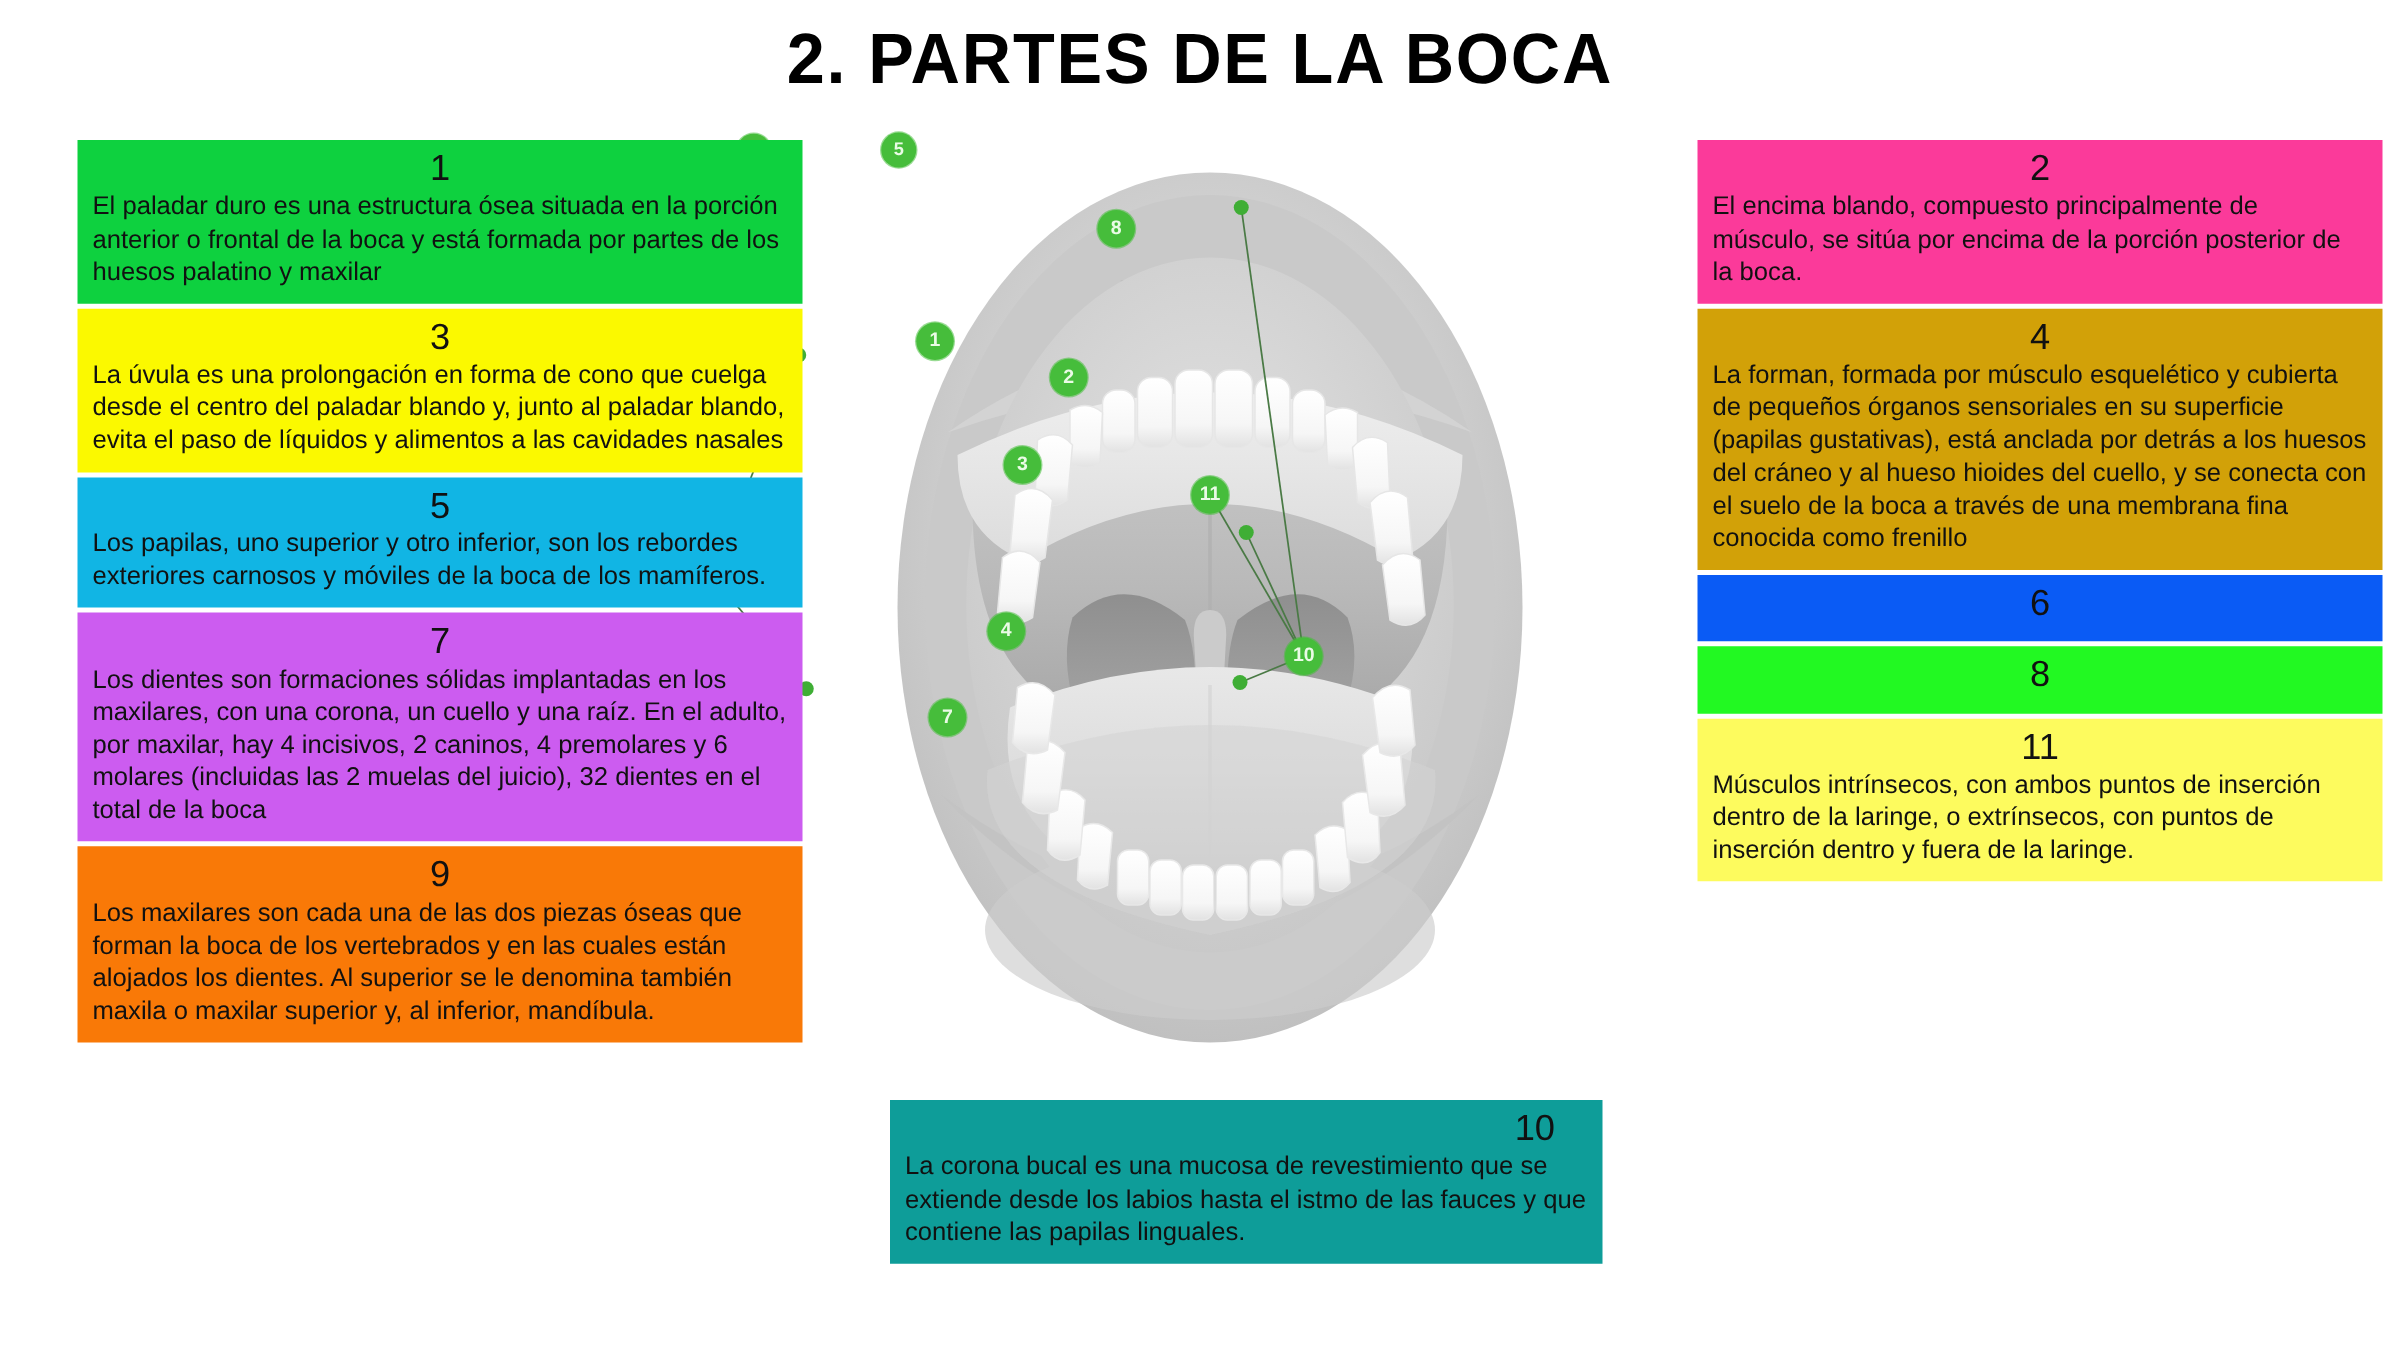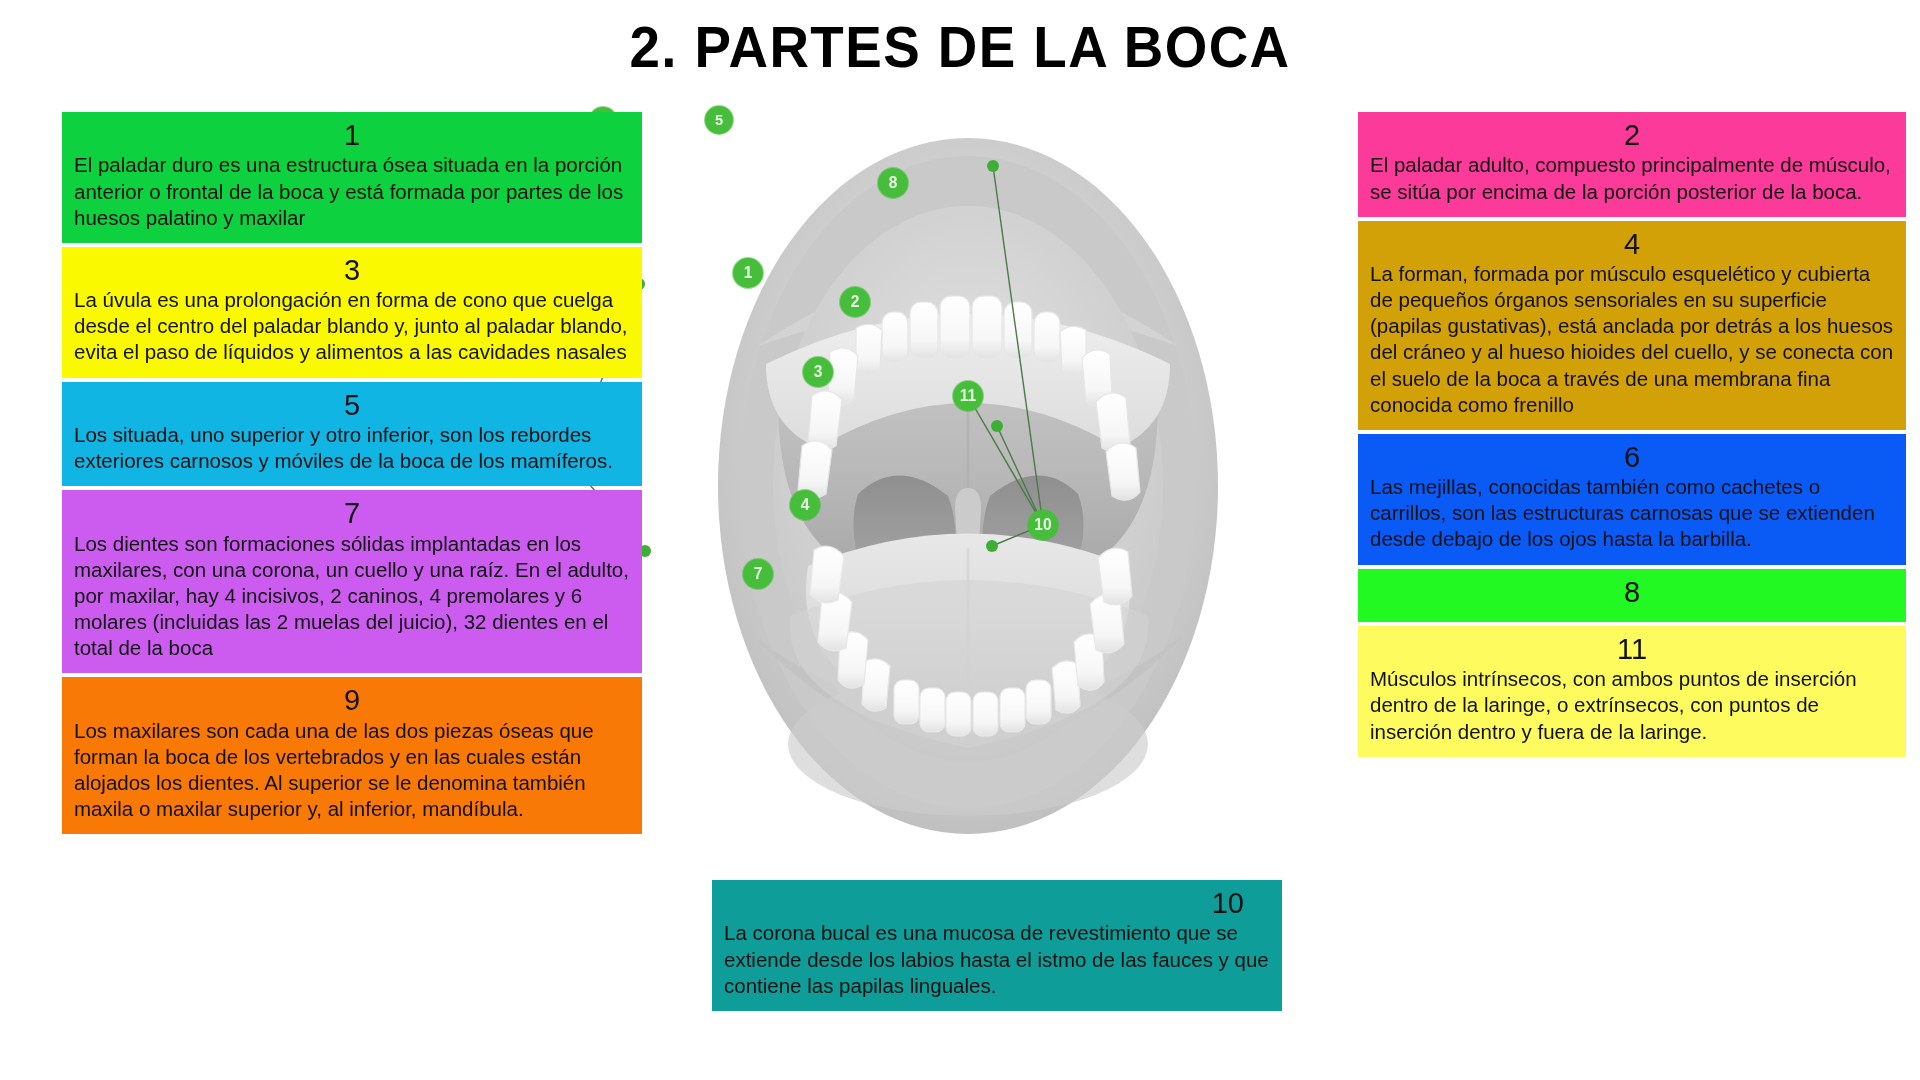--- a/index.html
+++ b/index.html
@@ -218,44 +218,43 @@
       <div class="card" style="background: rgb(14, 209, 63);">
         <span class="num">1</span>
         <div class="body">El <b>paladar duro</b> es una estructura ósea situada en la porción anterior o frontal de la boca y está formada por partes de los huesos palatino y maxilar</div>
       </div>
       <div class="card" style="background: rgb(251, 249, 0);">
         <span class="num">3</span>
         <div class="body">La <b>úvula</b> es una prolongación en forma de cono que cuelga desde el centro del paladar blando y, junto al paladar blando, evita el paso de líquidos y alimentos a las cavidades nasales</div>
       </div>
       <div class="card" style="background: rgb(17, 181, 228);">
         <span class="num">5</span>
-        <div class="body">Los <b>situada</b>, uno superior y otro inferior, son los rebordes exteriores carnosos y móviles de la boca de los mamíferos.</div>
+        <div class="body">Los <b>papilas</b>, uno superior y otro inferior, son los rebordes exteriores carnosos y móviles de la boca de los mamíferos.</div>
       </div>
       <div class="card" style="background: rgb(204, 92, 240);">
         <span class="num">7</span>
         <div class="body">Los <b>dientes</b> son formaciones sólidas implantadas en los maxilares, con una corona, un cuello y una raíz. En el adulto, por maxilar, hay 4 incisivos, 2 caninos, 4 premolares y 6 molares (incluidas las 2 muelas del juicio), 32 dientes en el total de la boca</div>
       </div>
       <div class="card" style="background: rgb(249, 121, 7);">
         <span class="num">9</span>
         <div class="body">Los <b>maxilares</b> son cada una de las dos piezas óseas que forman la boca de los vertebrados y en las cuales están alojados los dientes. Al superior se le denomina también maxila o maxilar superior y, al inferior, mandíbula.</div>
       </div>
     </div>
 
   <div class="col-right" id="col-right">
       <div class="card" style="background: rgb(251, 58, 154);">
         <span class="num">2</span>
-        <div class="body">El <b>paladar adulto</b>, compuesto principalmente de músculo, se sitúa por encima de la porción posterior de la boca.</div>
+        <div class="body">El <b>encima blando</b>, compuesto principalmente de músculo, se sitúa por encima de la porción posterior de la boca.</div>
       </div>
       <div class="card" style="background: rgb(210, 161, 8);">
         <span class="num">4</span>
         <div class="body">La <b>forman</b>, formada por músculo esquelético y cubierta de pequeños órganos sensoriales en su superficie (<b>papilas gustativas</b>), está anclada por detrás a los huesos del cráneo y al hueso hioides del cuello, y se conecta con el suelo de la boca a través de una membrana fina conocida como <b>frenillo</b></div>
       </div>
       <div class="card" style="background: rgb(10, 91, 245);">
         <span class="num">6</span>
-        <div class="body">Las <b>mejillas</b>, conocidas también como cachetes o carrillos, son las estructuras carnosas que se extienden desde debajo de los ojos hasta la barbilla.</div>
       </div>
       <div class="card" style="background: rgb(34, 249, 34);">
         <span class="num">8</span>
       </div>
       <div class="card" style="background: rgb(253, 251, 94);">
         <span class="num">11</span>
         <div class="body"><b>Músculos intrínsecos</b>, con ambos puntos de inserción dentro de la laringe, o extrínsecos, con puntos de inserción dentro y fuera de la laringe.</div>
       </div>
     </div>
 

